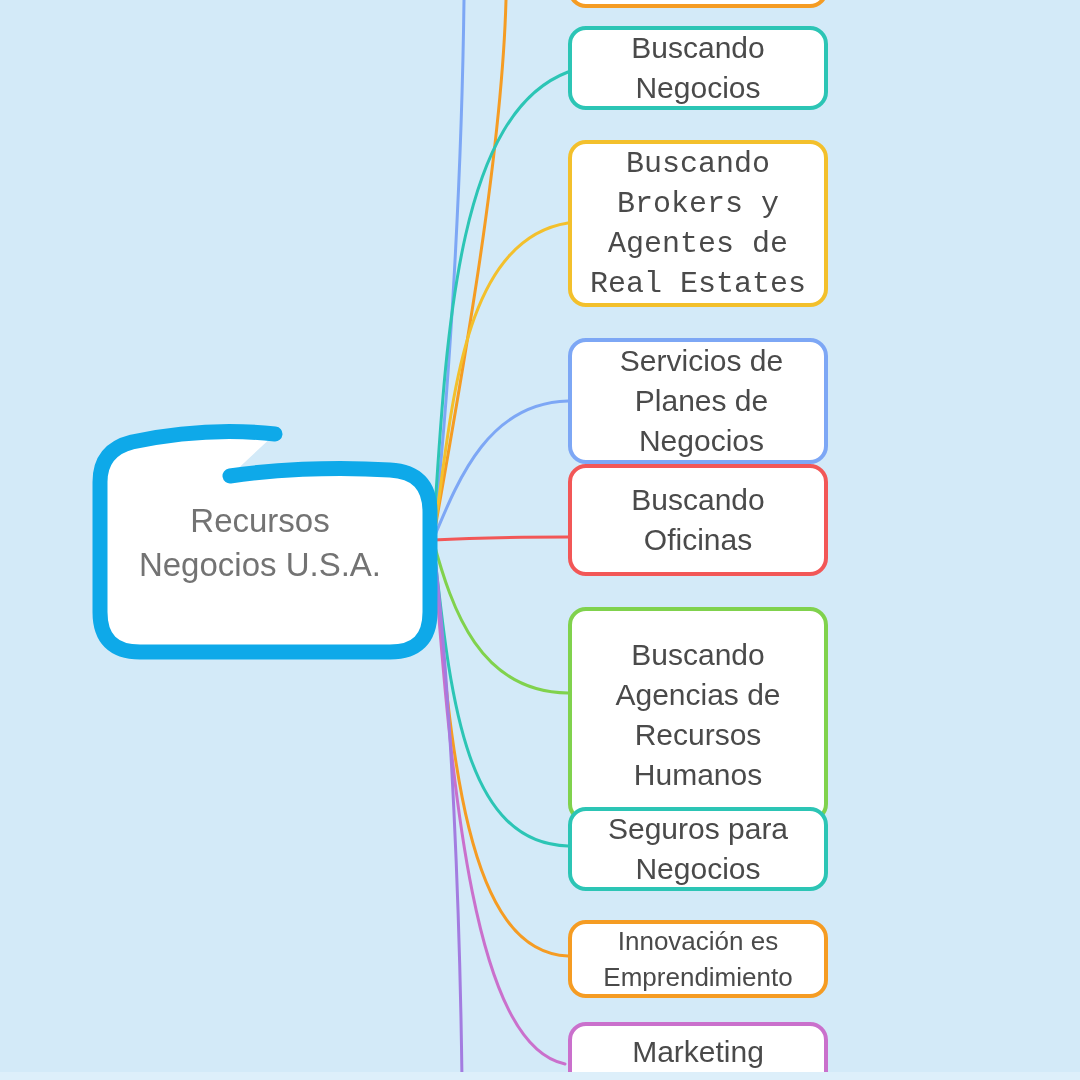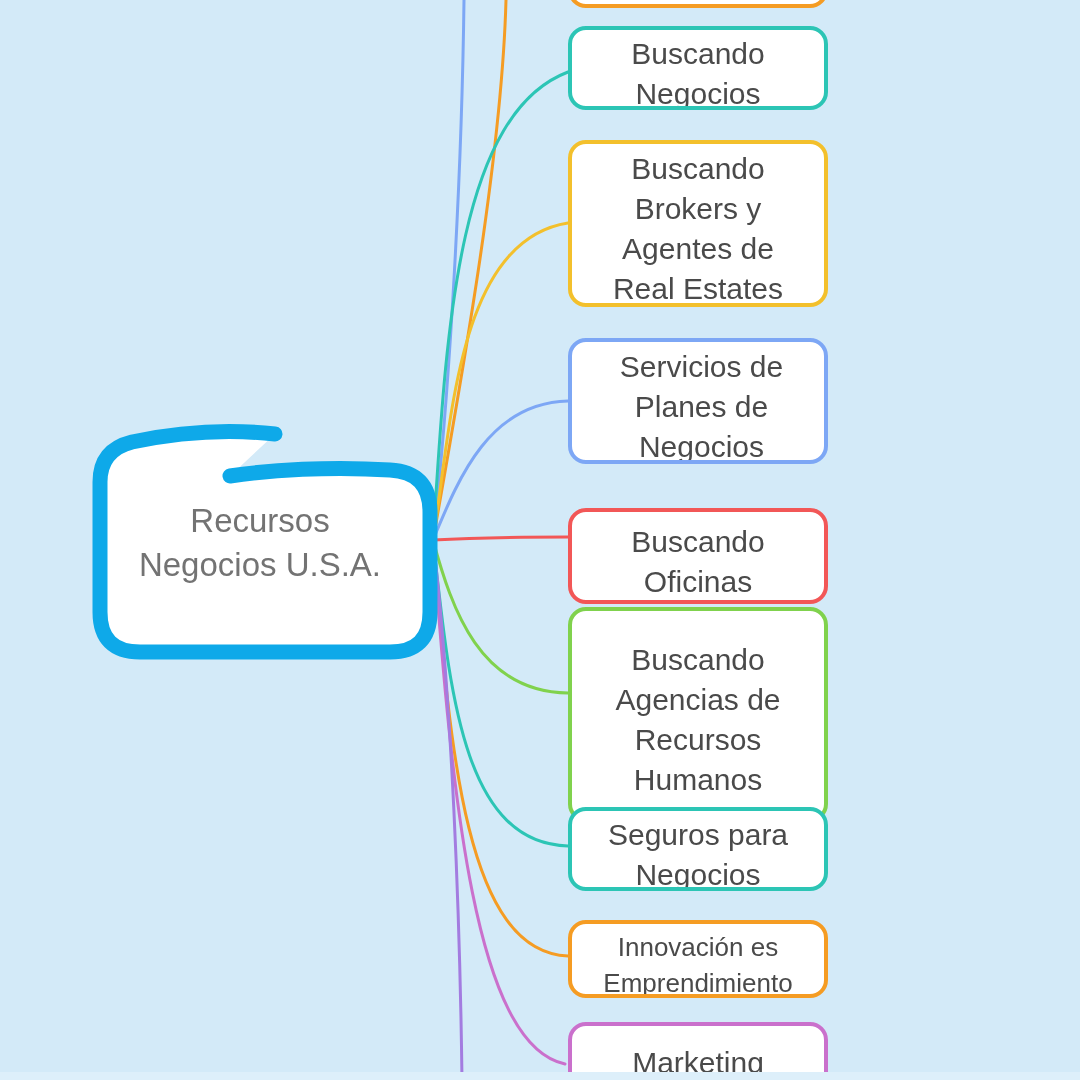--- a/index.html
+++ b/index.html
@@ -10,26 +10,26 @@
   }
   #canvas{position:absolute;inset:0;width:1080px;height:1080px;}
   #edges{position:absolute;left:0;top:0;z-index:1;}
   .node{
     position:absolute;left:568px;width:260px;box-sizing:border-box;
     background:#ffffff;border:4px solid #999;border-radius:18px;
     display:flex;align-items:center;justify-content:center;
     text-align:center;color:#4a4a4a;font-size:30px;line-height:40px;
     padding:0 16px;z-index:2;overflow:hidden;
   }
-  .node .label{width:100%;margin-top:11px;}
+  .node .label{width:100%;}
   .n-topcut   {top:-62px;height:70px;}
   .n-negocios {top:26px;height:84px;}
-  .n-brokers  {top:140px;height:167px;}
+  .n-brokers  {top:140px;height:167px;font-family:Liberation Mono, monospace;}
   .n-servicios{top:338px;height:126px;padding-left:23px;}
-  .n-oficinas {top:508px;height:96px;}
+  .n-oficinas {top:464px;height:112px;}
   .n-agencias {top:607px;height:215px;}
   .n-seguros  {top:807px;height:84px;}
   .n-innovacion{top:920px;height:78px;font-size:26px;line-height:36px;padding:8px 4px;}
   .n-marketing{top:1022px;height:120px;align-items:flex-start;padding-top:6px;}
   #root-node{
     position:absolute;left:80px;top:420px;width:360px;height:245px;z-index:3;
   }
   #root-node svg{position:absolute;left:0;top:0;}
   #root-label{
     position:absolute;left:40px;top:0;width:280px;height:245px;

